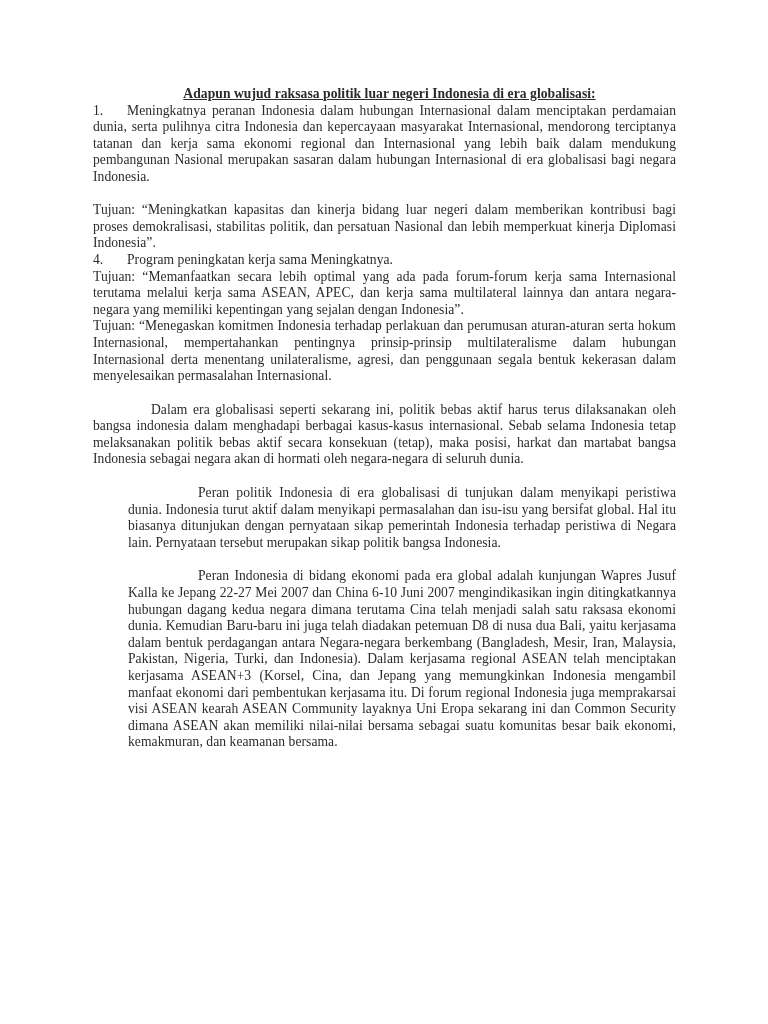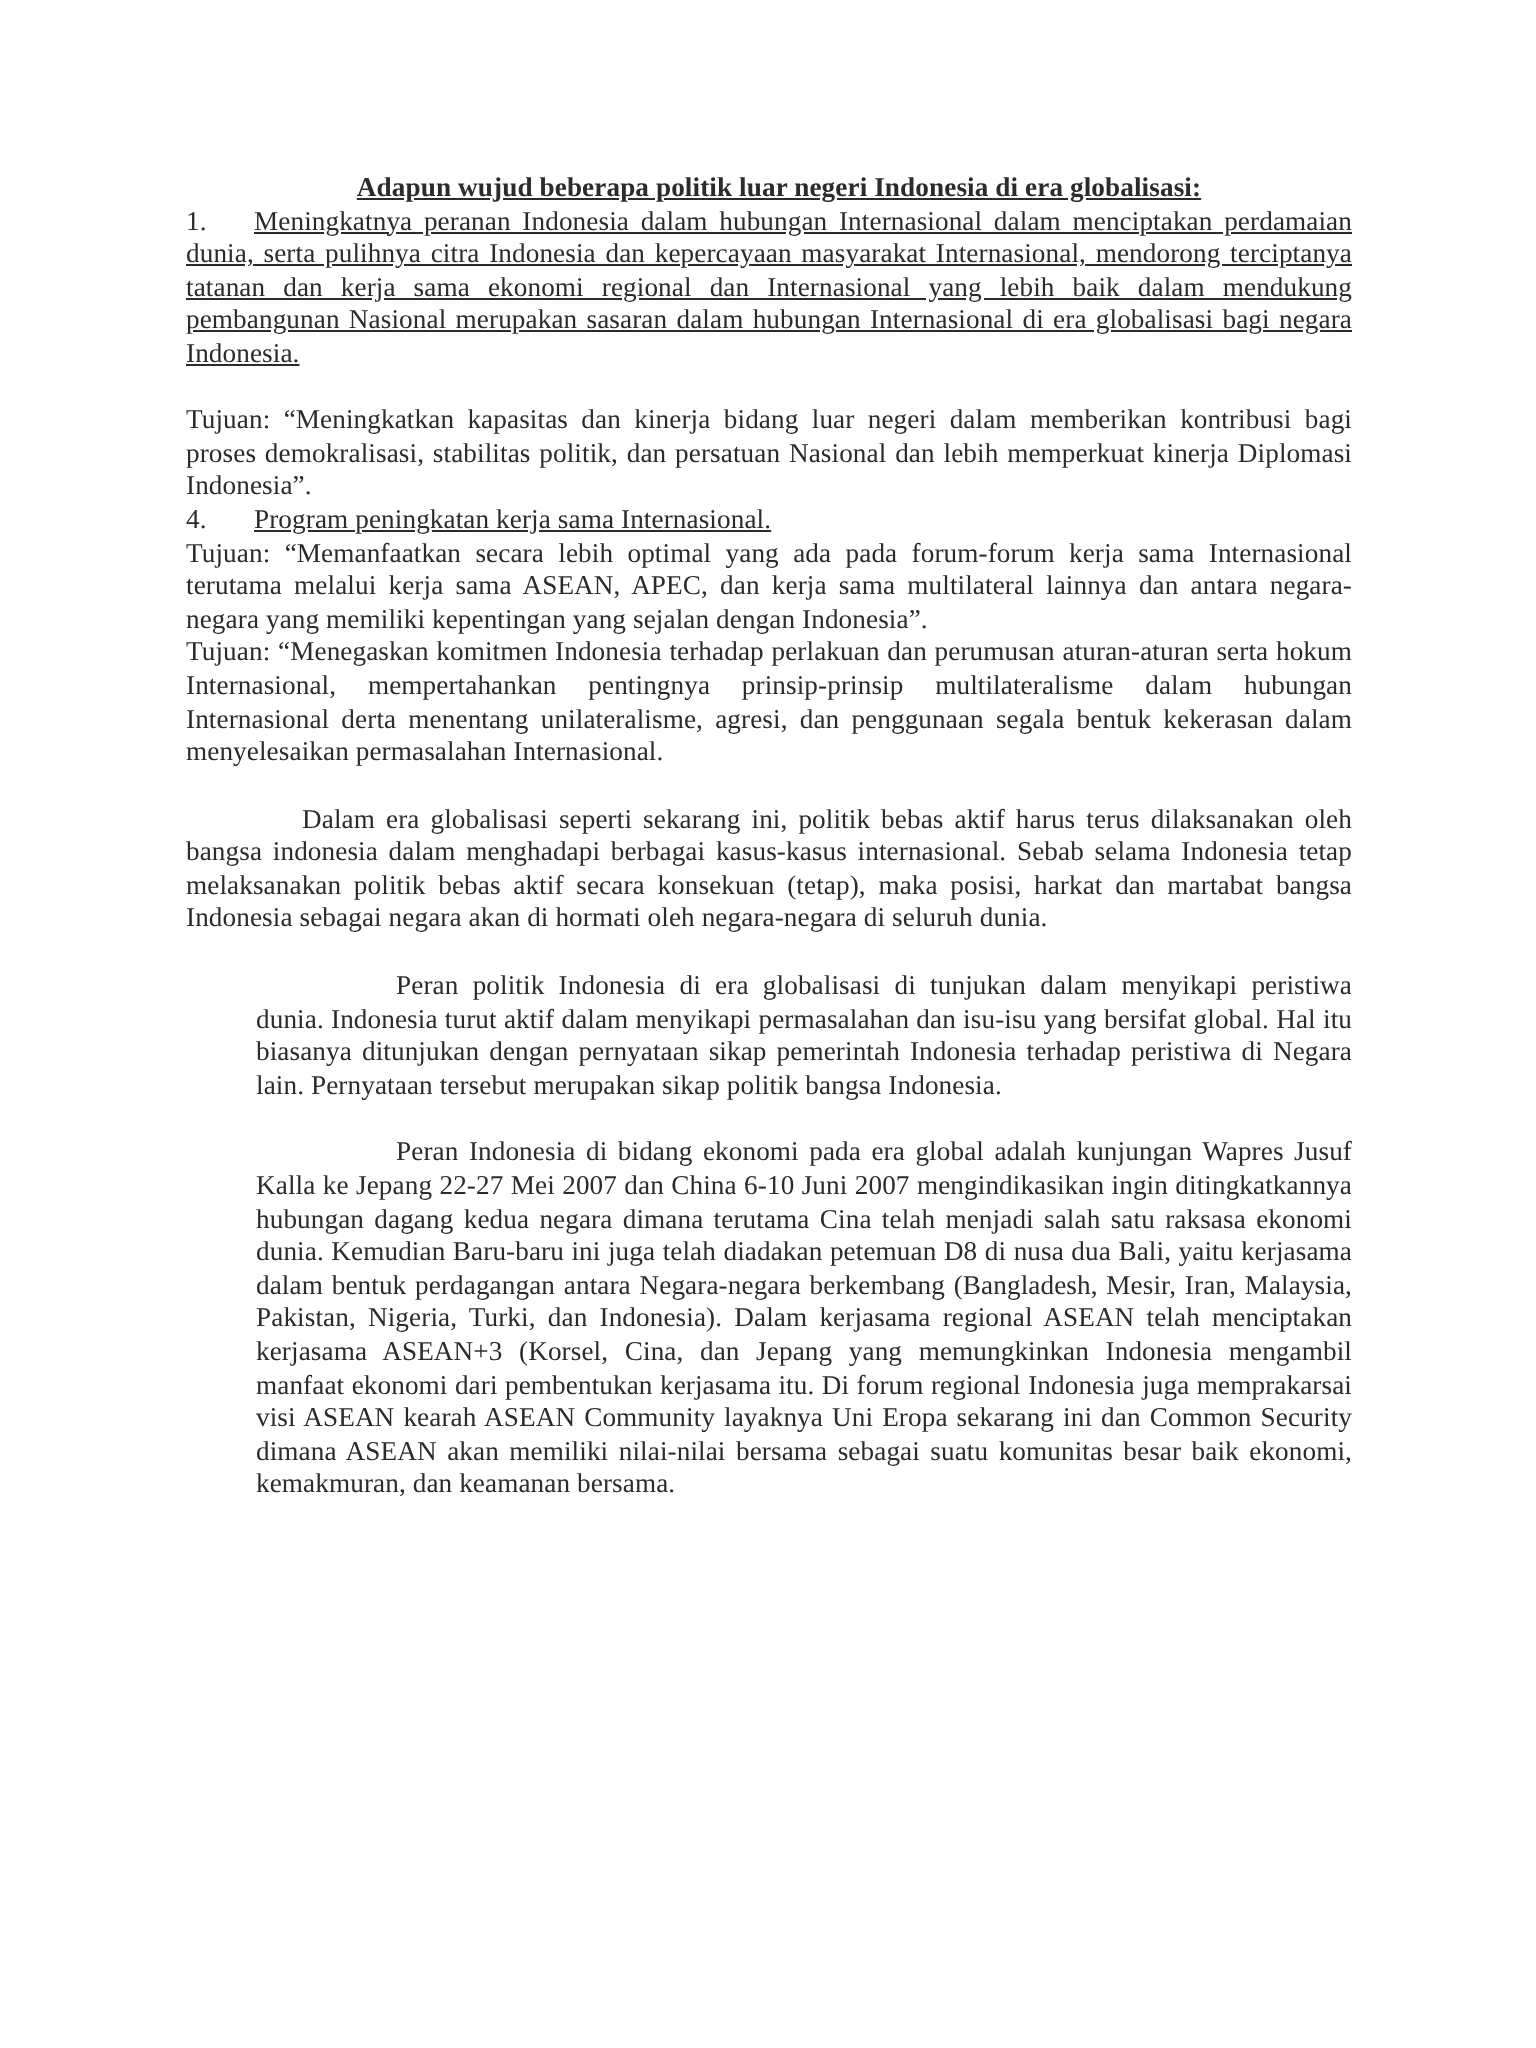--- a/index.html
+++ b/index.html
@@ -10,41 +10,41 @@
   }
   .page {
     position: absolute; left: 93px; top: 86px; width: 583px;
     font-size: 13.6px; line-height: 16.6px; letter-spacing: 0.05px;
   }
   .title {
     text-align: center; font-weight: bold; text-decoration: underline;
     margin: 0; padding-left: 10px;
   }
   p { margin: 0; text-align: justify; }
-  .item { text-indent: 0; text-decoration: underline; }
+  .item { text-indent: 0; }
   .num { display: inline-block; width: 34px; }
   .gap { height: 16.6px; }
   .gap-lg { height: 17px; }
   .indent-para { text-indent: 58px; }
   .indent-para2 { text-indent: 70px; margin-left: 35px; }
 </style>
 </head>
 <body>
 
 <div class="page">
-  <p class="title">Adapun wujud  beberapa politik luar negeri Indonesia di era globalisasi:</p>
+  <p class="title">Adapun wujud  raksasa politik luar negeri Indonesia di era globalisasi:</p>
 
   <p class="item"><span class="num">1.</span><span>Meningkatnya peranan Indonesia dalam hubungan Internasional dalam menciptakan perdamaian dunia, serta pulihnya citra Indonesia dan kepercayaan masyarakat Internasional, mendorong terciptanya tatanan dan kerja sama ekonomi regional dan Internasional yang lebih baik dalam mendukung pembangunan Nasional merupakan sasaran dalam hubungan Internasional di era globalisasi bagi negara Indonesia.</span></p>
 
   <div class="gap"></div>
 
 
   <p>Tujuan: “Meningkatkan kapasitas dan kinerja bidang luar negeri dalam memberikan kontribusi bagi proses demokralisasi, stabilitas politik, dan persatuan Nasional dan lebih memperkuat kinerja Diplomasi Indonesia”.</p>
 
-  <p class="item"><span class="num">4.</span><span>Program peningkatan kerja sama Internasional.</span></p>
+  <p class="item"><span class="num">4.</span><span>Program peningkatan kerja sama Meningkatnya.</span></p>
   <p>Tujuan: “Memanfaatkan secara lebih optimal yang ada pada forum-forum kerja sama Internasional terutama melalui kerja sama ASEAN, APEC, dan kerja sama multilateral lainnya dan antara negara-negara yang memiliki kepentingan yang sejalan dengan Indonesia”.</p>
 
   <p>Tujuan: “Menegaskan komitmen Indonesia terhadap perlakuan dan perumusan aturan-aturan serta hokum Internasional, mempertahankan pentingnya prinsip-prinsip multilateralisme dalam hubungan Internasional derta menentang unilateralisme, agresi, dan penggunaan segala bentuk kekerasan dalam menyelesaikan permasalahan Internasional.</p>
 
   <div class="gap-lg"></div>
 
   <p class="indent-para">Dalam era globalisasi seperti sekarang ini, politik bebas aktif harus terus dilaksanakan oleh bangsa indonesia dalam menghadapi berbagai kasus-kasus internasional. Sebab selama Indonesia tetap melaksanakan politik bebas aktif secara konsekuan (tetap), maka posisi, harkat dan martabat bangsa Indonesia sebagai negara akan di hormati oleh negara-negara di seluruh dunia.</p>
 
   <div class="gap-lg"></div>
 

